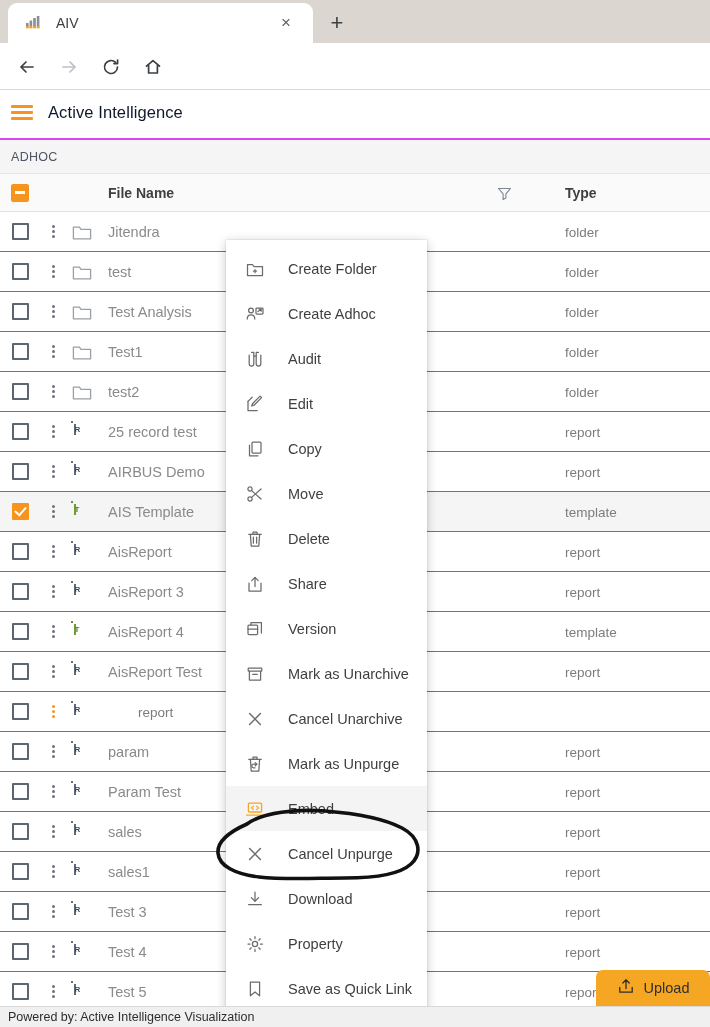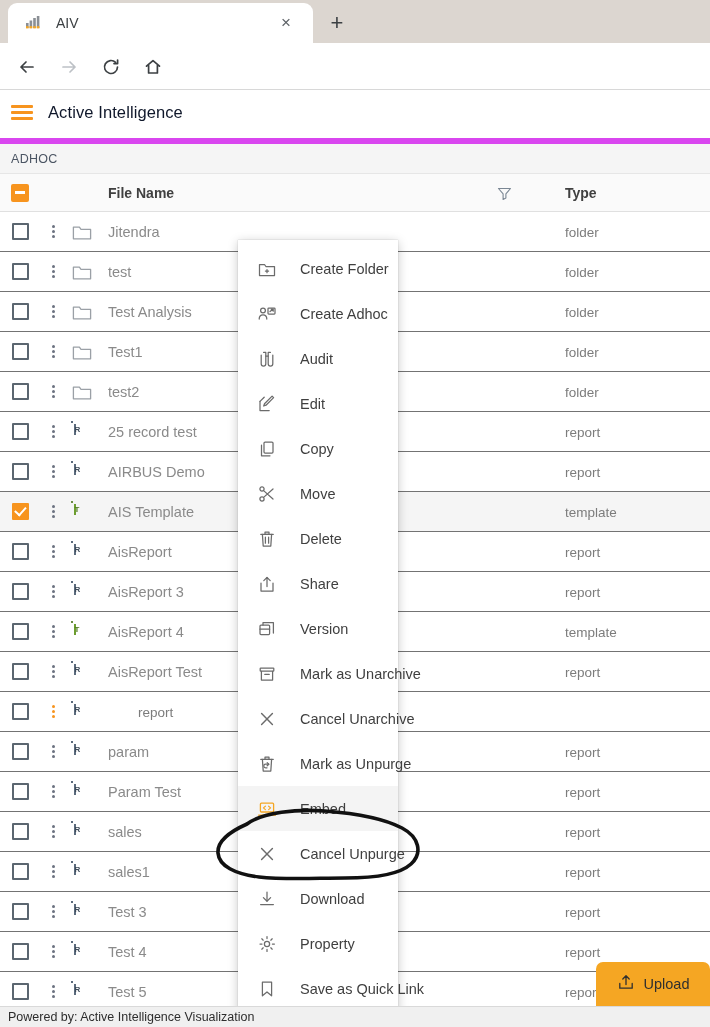--- a/index.html
+++ b/index.html
@@ -70,21 +70,21 @@
     display: block; height: 2.6px; background: #F7941E; border-radius: 1px;
     margin: 3.4px 0;
   }
   .app-title {
     margin-left: 15px; font-size: 16.5px; color: #0f172a; letter-spacing: .1px;
   }
 
   
   .breadcrumb-bar {
     position: absolute; left: 0; top: 138px; width: 710px; height: 36px;
-    background: #f5f5f5; border-top: 6px solid #d946ef;
+    background: #f5f5f5; border-top: 2px solid #d946ef;
     border-bottom: 1px solid #e6e6e6;
     display: flex; align-items: center;
   }
   .breadcrumb { margin-left: 11px; font-size: 12.5px; color: #4b5563; letter-spacing: .3px; }
 
   
   .table { position: absolute; left: 0; top: 174px; width: 710px; }
   .thead {
     height: 38px; background: #fafafa; border-bottom: 1px solid #e0e0e0;
     display: flex; align-items: center; position: relative;
@@ -148,21 +148,21 @@
   .doc-ico .tag {
     position: absolute; left: 1.5px; bottom: 1px; right: 1.5px; height: 5px;
     background: #b9c2cc;
   }
   .doc-ico.tmpl .glyph { border-color: #6d9e2f; color: #4e7a1f; background: #f2f7ea; }
   .doc-ico.tmpl .page { border-color: #6d8c46; }
   .doc-ico.tmpl .tag { background: #c3d3ab; }
 
   
   .ctx-menu {
-    position: absolute; left: 238px; top: 240px; width: 160px;
+    position: absolute; left: 226px; top: 240px; width: 201px;
     background: #ffffff;
     box-shadow: 0 2px 10px rgba(0,0,0,.22), 0 0 1px rgba(0,0,0,.25);
     padding: 6px 0 8px 0; z-index: 40;
   }
   .ctx-item {
     height: 45px; display: flex; align-items: center;
     padding-left: 18px; cursor: pointer;
   }
   .ctx-item.highlight { background: #f4f4f4; }
   .ctx-ico {
@@ -179,21 +179,21 @@
   }
 
   
   .footer {
     position: absolute; left: 0; bottom: 0; width: 710px; height: 21px;
     background: #f0f0f0; border-top: 1px solid #d9d9d9;
     display: flex; align-items: center; z-index: 70;
   }
   .footer-text { margin-left: 8px; font-size: 12.5px; color: #2d2d2d; }
   .upload-btn {
-    position: absolute; right: 0; bottom: 21px; width: 114px; height: 44px;
+    position: absolute; right: 0; bottom: 21px; width: 114px; height: 36px;
     background: #F5A623; border-radius: 7px 7px 0 0;
     display: flex; align-items: center; justify-content: center;
     cursor: pointer; z-index: 71;
   }
   .upload-label { font-size: 14.5px; color: #2f2f2f; margin-left: 9px; }
 </style>
 </head>
 <body>
 
 <div id="app">

